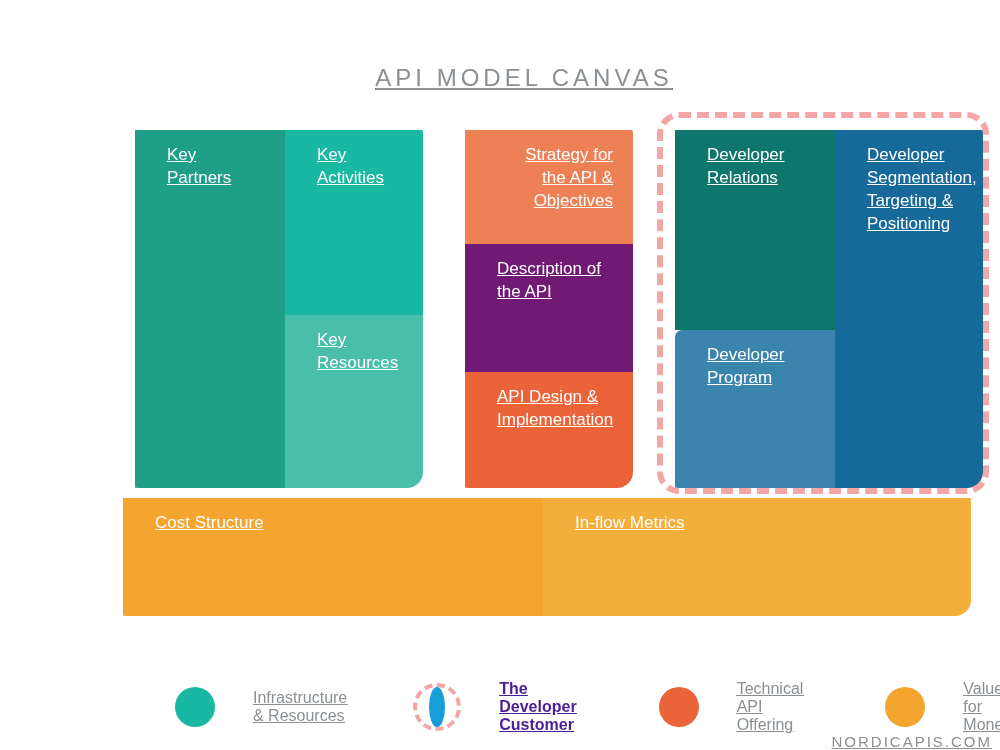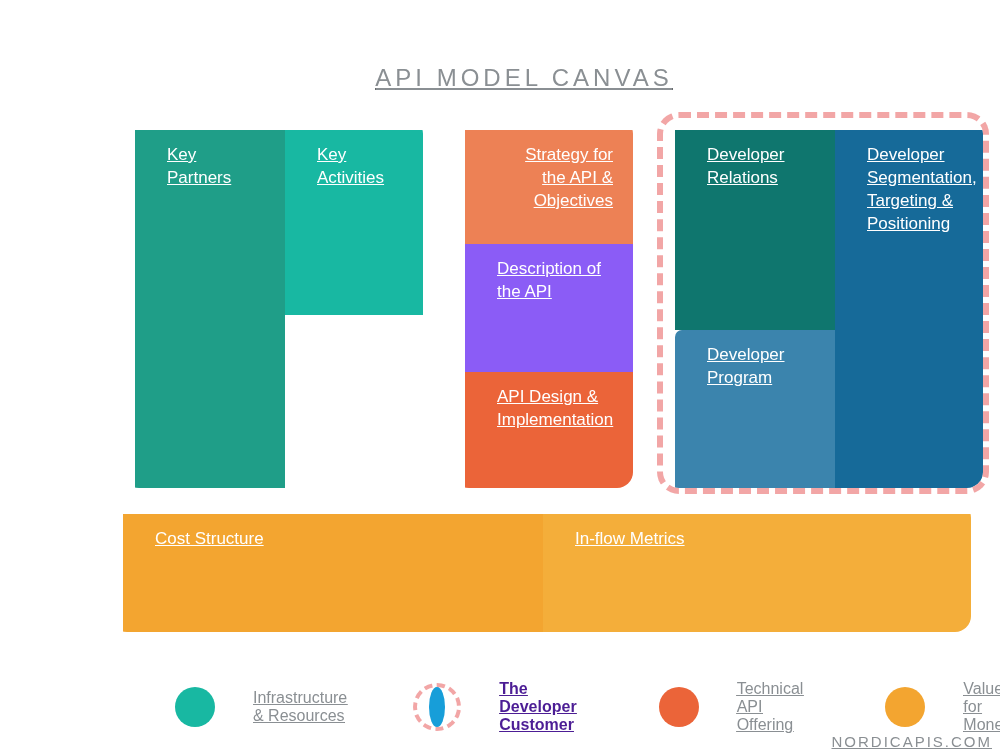--- a/index.html
+++ b/index.html
@@ -39,39 +39,39 @@
     line-height: 1.35;
   }
   
   .g-left { left: 0; top: 0; width: 300px; height: 370px; }
   .b-partners   { left:0; top:0; width:150px; height:370px; background:#1f9e88; }
   .b-activities { left:150px; top:0; width:150px; height:185px; background:#18b8a2; }
   .b-resources  { left:150px; top:185px; width:150px; height:185px; background:#49bfab; }
   
   .g-mid { left: 330px; top: 0; width: 180px; height: 370px; }
   .b-strategy { left:0; top:0; width:180px; height:114px; background:#ed8155;text-align:right; }
-  .b-desc     { left:0; top:114px; width:180px; height:154px; background:#8b5cf6; }
+  .b-desc     { left:0; top:114px; width:180px; height:154px; background:#701a75; }
   .b-design   { left:0; top:242px; width:180px; height:128px; background:#eb6439; }
   
   .g-right { left: 540px; top: 0; width: 320px; height: 370px; }
   .b-relations { left:0; top:0; width:160px; height:200px; background:#0f766e; }
   .b-program   { left:0; top:200px; width:168px; height:170px; background:#3b84ad;border-radius:7px; }
   .b-segment   { left:160px; top:0; width:160px; height:370px; background:#166a99; }
   .dashed-highlight {
     position:absolute;
     left: 534px; top: -6px;
     width: 332px; height: 382px;
     border: 6px dashed #f2a6a6;
     border-radius: 22px;
     pointer-events:none;
   }
   
   .bottom {
     position:absolute;
-    top: 466px; left: 75px;
+    top: 450px; left: 75px;
     width: 860px; height: 130px;
     border-radius: 16px;
     overflow:hidden;
   }
   .b-cost   { left:0; top:0; width:420px; height:130px; background:#f3a530; }
   .b-inflow { left:420px; top:0; width:440px; height:130px; background:#f4ae3a; }
   .bottom .block { font-size:17px; }
   
   .legend {
     position:absolute;
@@ -117,20 +117,21 @@
 </head>
 <body>
 
 <div class="title">API MODEL CANVAS</div>
 
 <div class="canvas">
 
   <div class="group g-left">
     <div class="block b-partners">Key Partners</div>
     <div class="block b-activities">Key Activities</div>
+    <div class="block b-resources">Key Resources</div>
   </div>
 
   <div class="group g-mid">
     <div class="block b-strategy">Strategy for the API &amp; Objectives</div>
     <div class="block b-desc">Description of the API</div>
     <div class="block b-design">API Design &amp; Implementation</div>
   </div>
 
   <div class="group g-right">
     <div class="block b-relations">Developer Relations</div>

